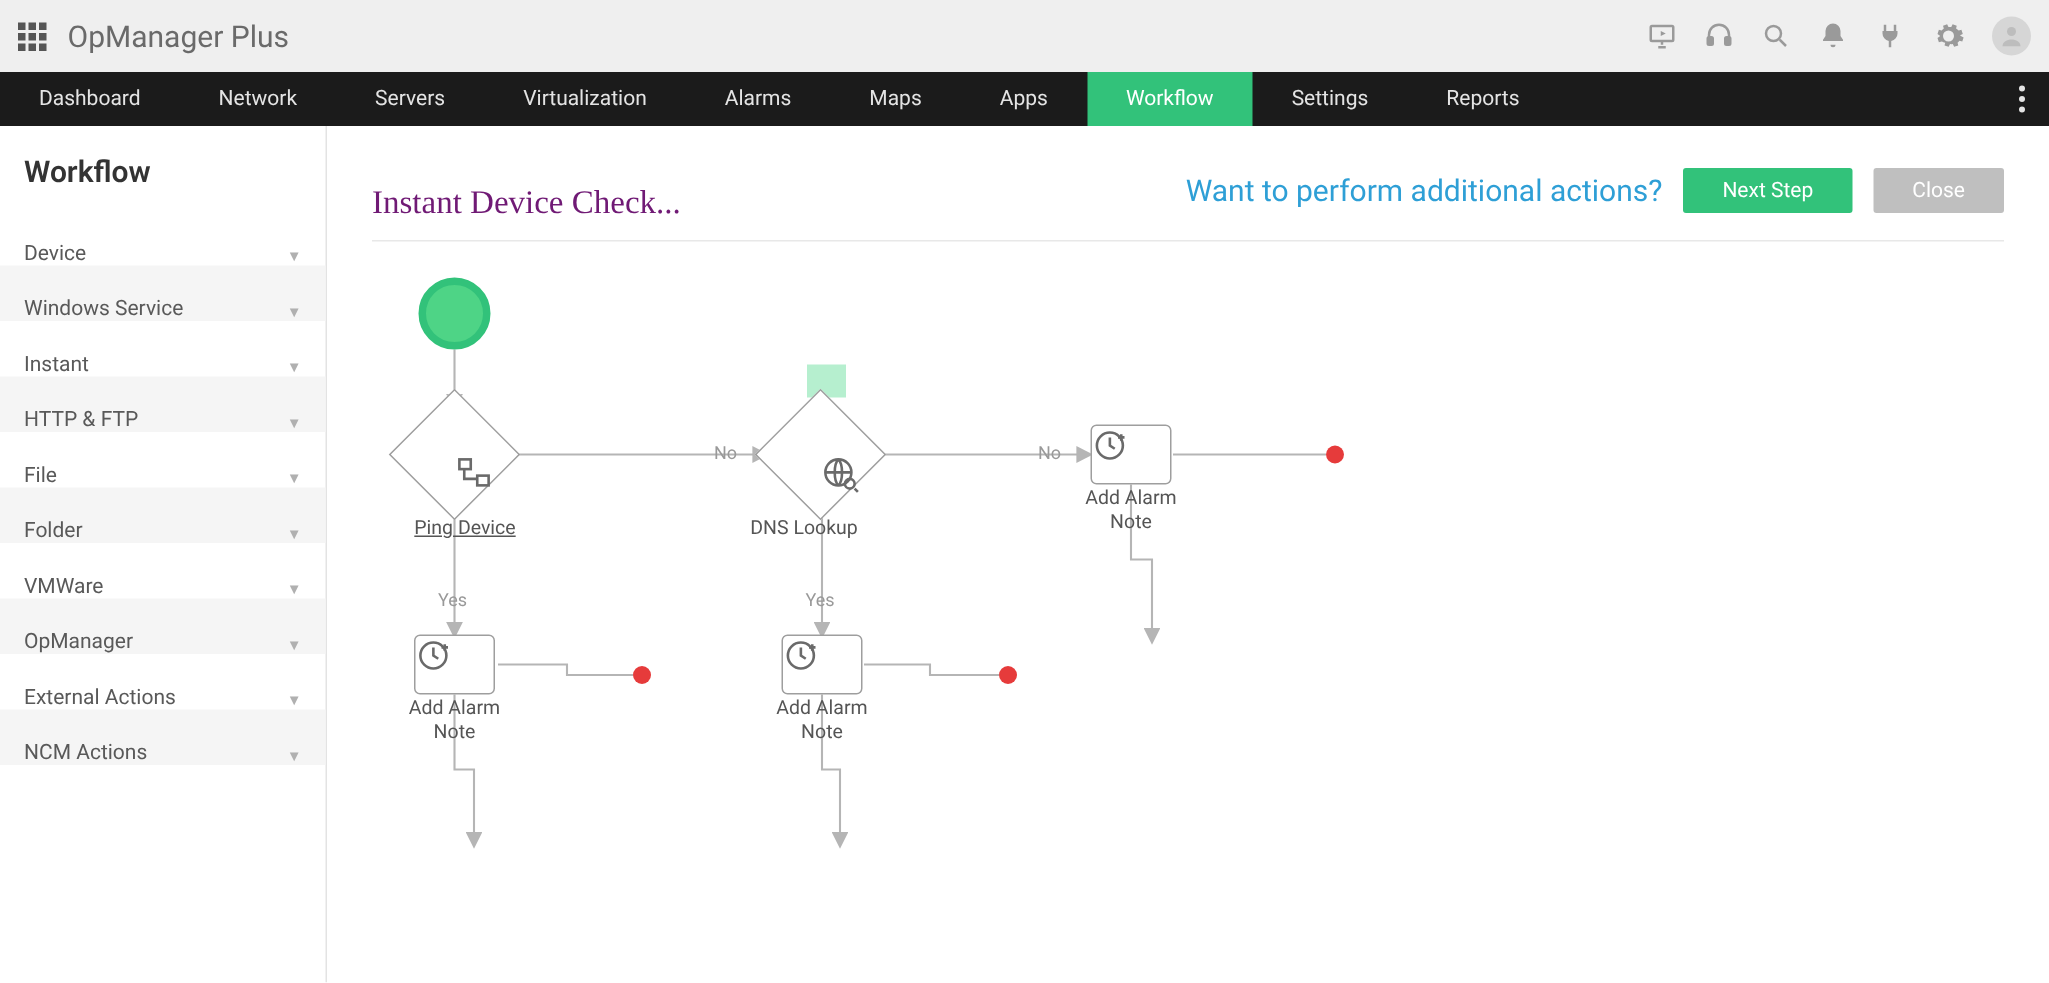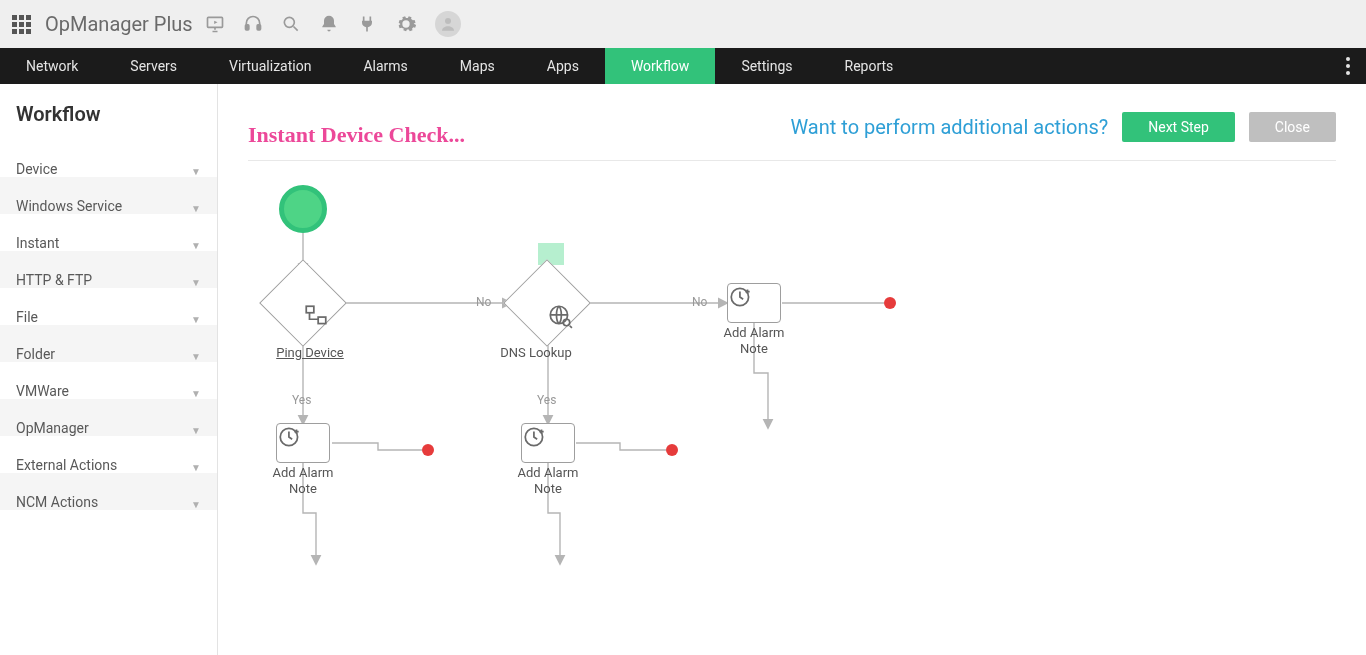--- a/index.html
+++ b/index.html
@@ -1,21 +1,21 @@
 <!DOCTYPE html>
 <html><head>
 <meta charset="utf-8">
 <style>
   * { box-sizing: border-box; margin: 0; padding: 0; font-family: -apple-system, BlinkMacSystemFont, "Segoe UI", Roboto, sans-serif; }
   body { background: #fff; width: 1366px; height: 655px; overflow: hidden; }
 
   
   .header {
     height: 48px; background: #efefef; display: flex; align-items: center;
-    padding: 0 12px;  gap: 12px;
+    padding: 0 12px; justify-content: space-between; gap: 12px;
   }
   .header-left { display: flex; align-items: center; gap: 14px; }
   .apps-grid { display: grid; grid-template-columns: repeat(3, 5px); grid-template-rows: repeat(3, 5px); gap: 2px; cursor: pointer; }
   .apps-grid span { background: #555; width: 5px; height: 5px; }
   .app-title { font-size: 20px; color: #6a6a6a; font-weight: 400; }
   .header-right { display: flex; align-items: center; gap: 18px; }
   .hicon { color: #9a9a9a; cursor: pointer; display:flex; align-items:center; justify-content:center;}
   .avatar { width: 26px; height: 26px; border-radius: 50%; background:#d6d6d6; display:flex; align-items:center; justify-content:center;}
   .avatar svg { fill:#bdbdbd;}
 
@@ -29,21 +29,21 @@
 
   
   .body { display:flex; height: calc(655px - 48px - 36px); }
   .sidebar { width:218px; border-right:1px solid #e3e3e3; background:#fff; }
   .sidebar-title { font-size:20px; font-weight:600; color:#333; padding:18px 16px 14px; }
   .cat { height:37px; display:flex; align-items:flex-end; justify-content:space-between; padding:0 16px; font-size:14px; color:#595959; cursor:pointer; }
   .cat:nth-child(odd){ background:#f5f5f5;}
   .cat .chev { color:#b0b0b0; font-size:10px;}
   .main { flex:1; padding:22px 30px; position:relative; }
   .main-head { display:flex; align-items:center; justify-content:space-between; border-bottom:1px solid #e8e8e8; padding-bottom:12px; margin-bottom:14px;}
-  .main-title { font-size:22px; font-weight:700; color:#ec4899; font-family: Georgia, serif; margin-top: 16px;}
+  .main-title { font-size:22px; font-weight:400; color:#701a75; font-family: Georgia, serif; margin-top: 16px;}
   .head-right { display:flex; align-items:center; gap:14px;}
   .addl-link { color:#2e9fd6; font-size:20px; cursor:pointer;}
   .btn { height:30px; padding:0 26px; border:none; border-radius:2px; font-size:14px; cursor:pointer; color:#fff;}
   .btn-next { background:#32c27a;}
   .btn-close{ background:#bfbfbf;}
 
   
   .canvas { position:relative; width:100%; height:480px; }
   .canvas svg { position:absolute; inset:0; }
 
@@ -118,20 +118,21 @@
     <span class="avatar">
       <svg width="18" height="18" viewBox="0 0 24 24">
           <circle cx="12" cy="8" r="4"></circle>
           <path d="M4 21c0-4 4-6 8-6s8 2 8 6z"></path>
         </svg>
     </span>
   </div>
 </div>
 
 <div class="navbar">
+  <div class="nav-item">Dashboard</div>
   <div class="nav-item">Network</div>
   <div class="nav-item">Servers</div>
   <div class="nav-item">Virtualization</div>
   <div class="nav-item">Alarms</div>
   <div class="nav-item">Maps</div>
   <div class="nav-item">Apps</div>
   <div class="nav-item active">Workflow</div>
   <div class="nav-item">Settings</div>
   <div class="nav-item">Reports</div>
   <div class="nav-more">

